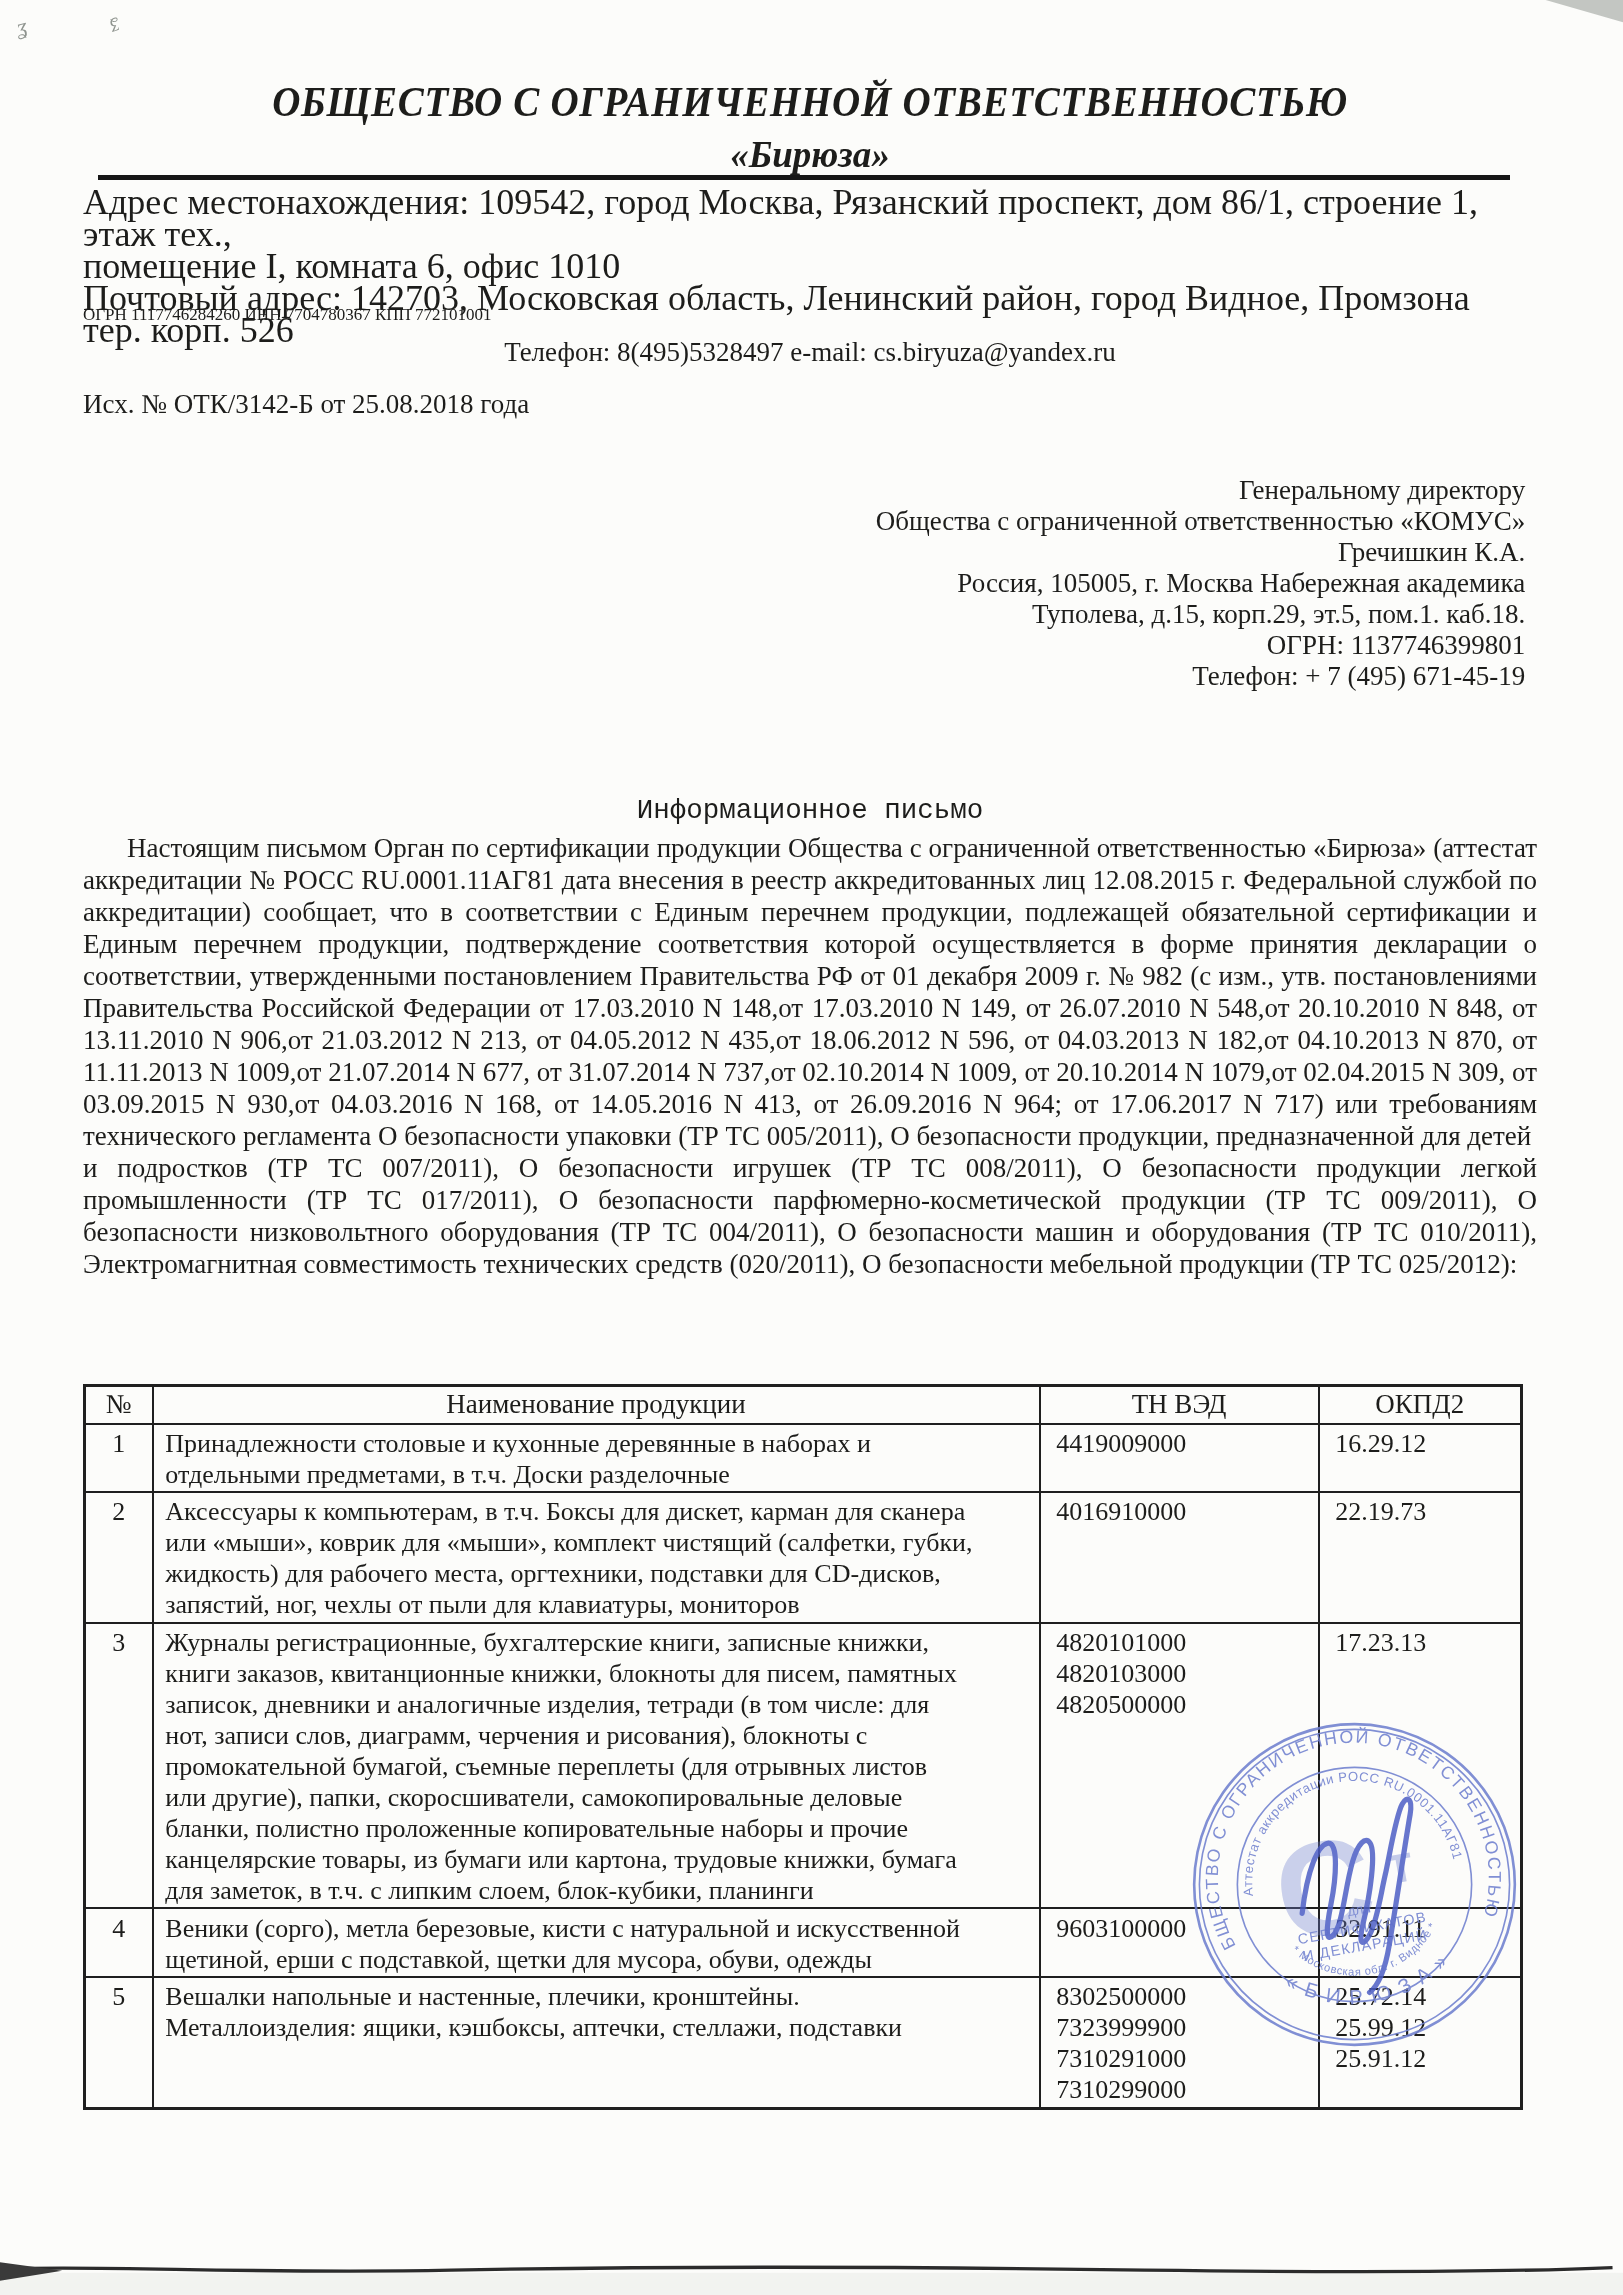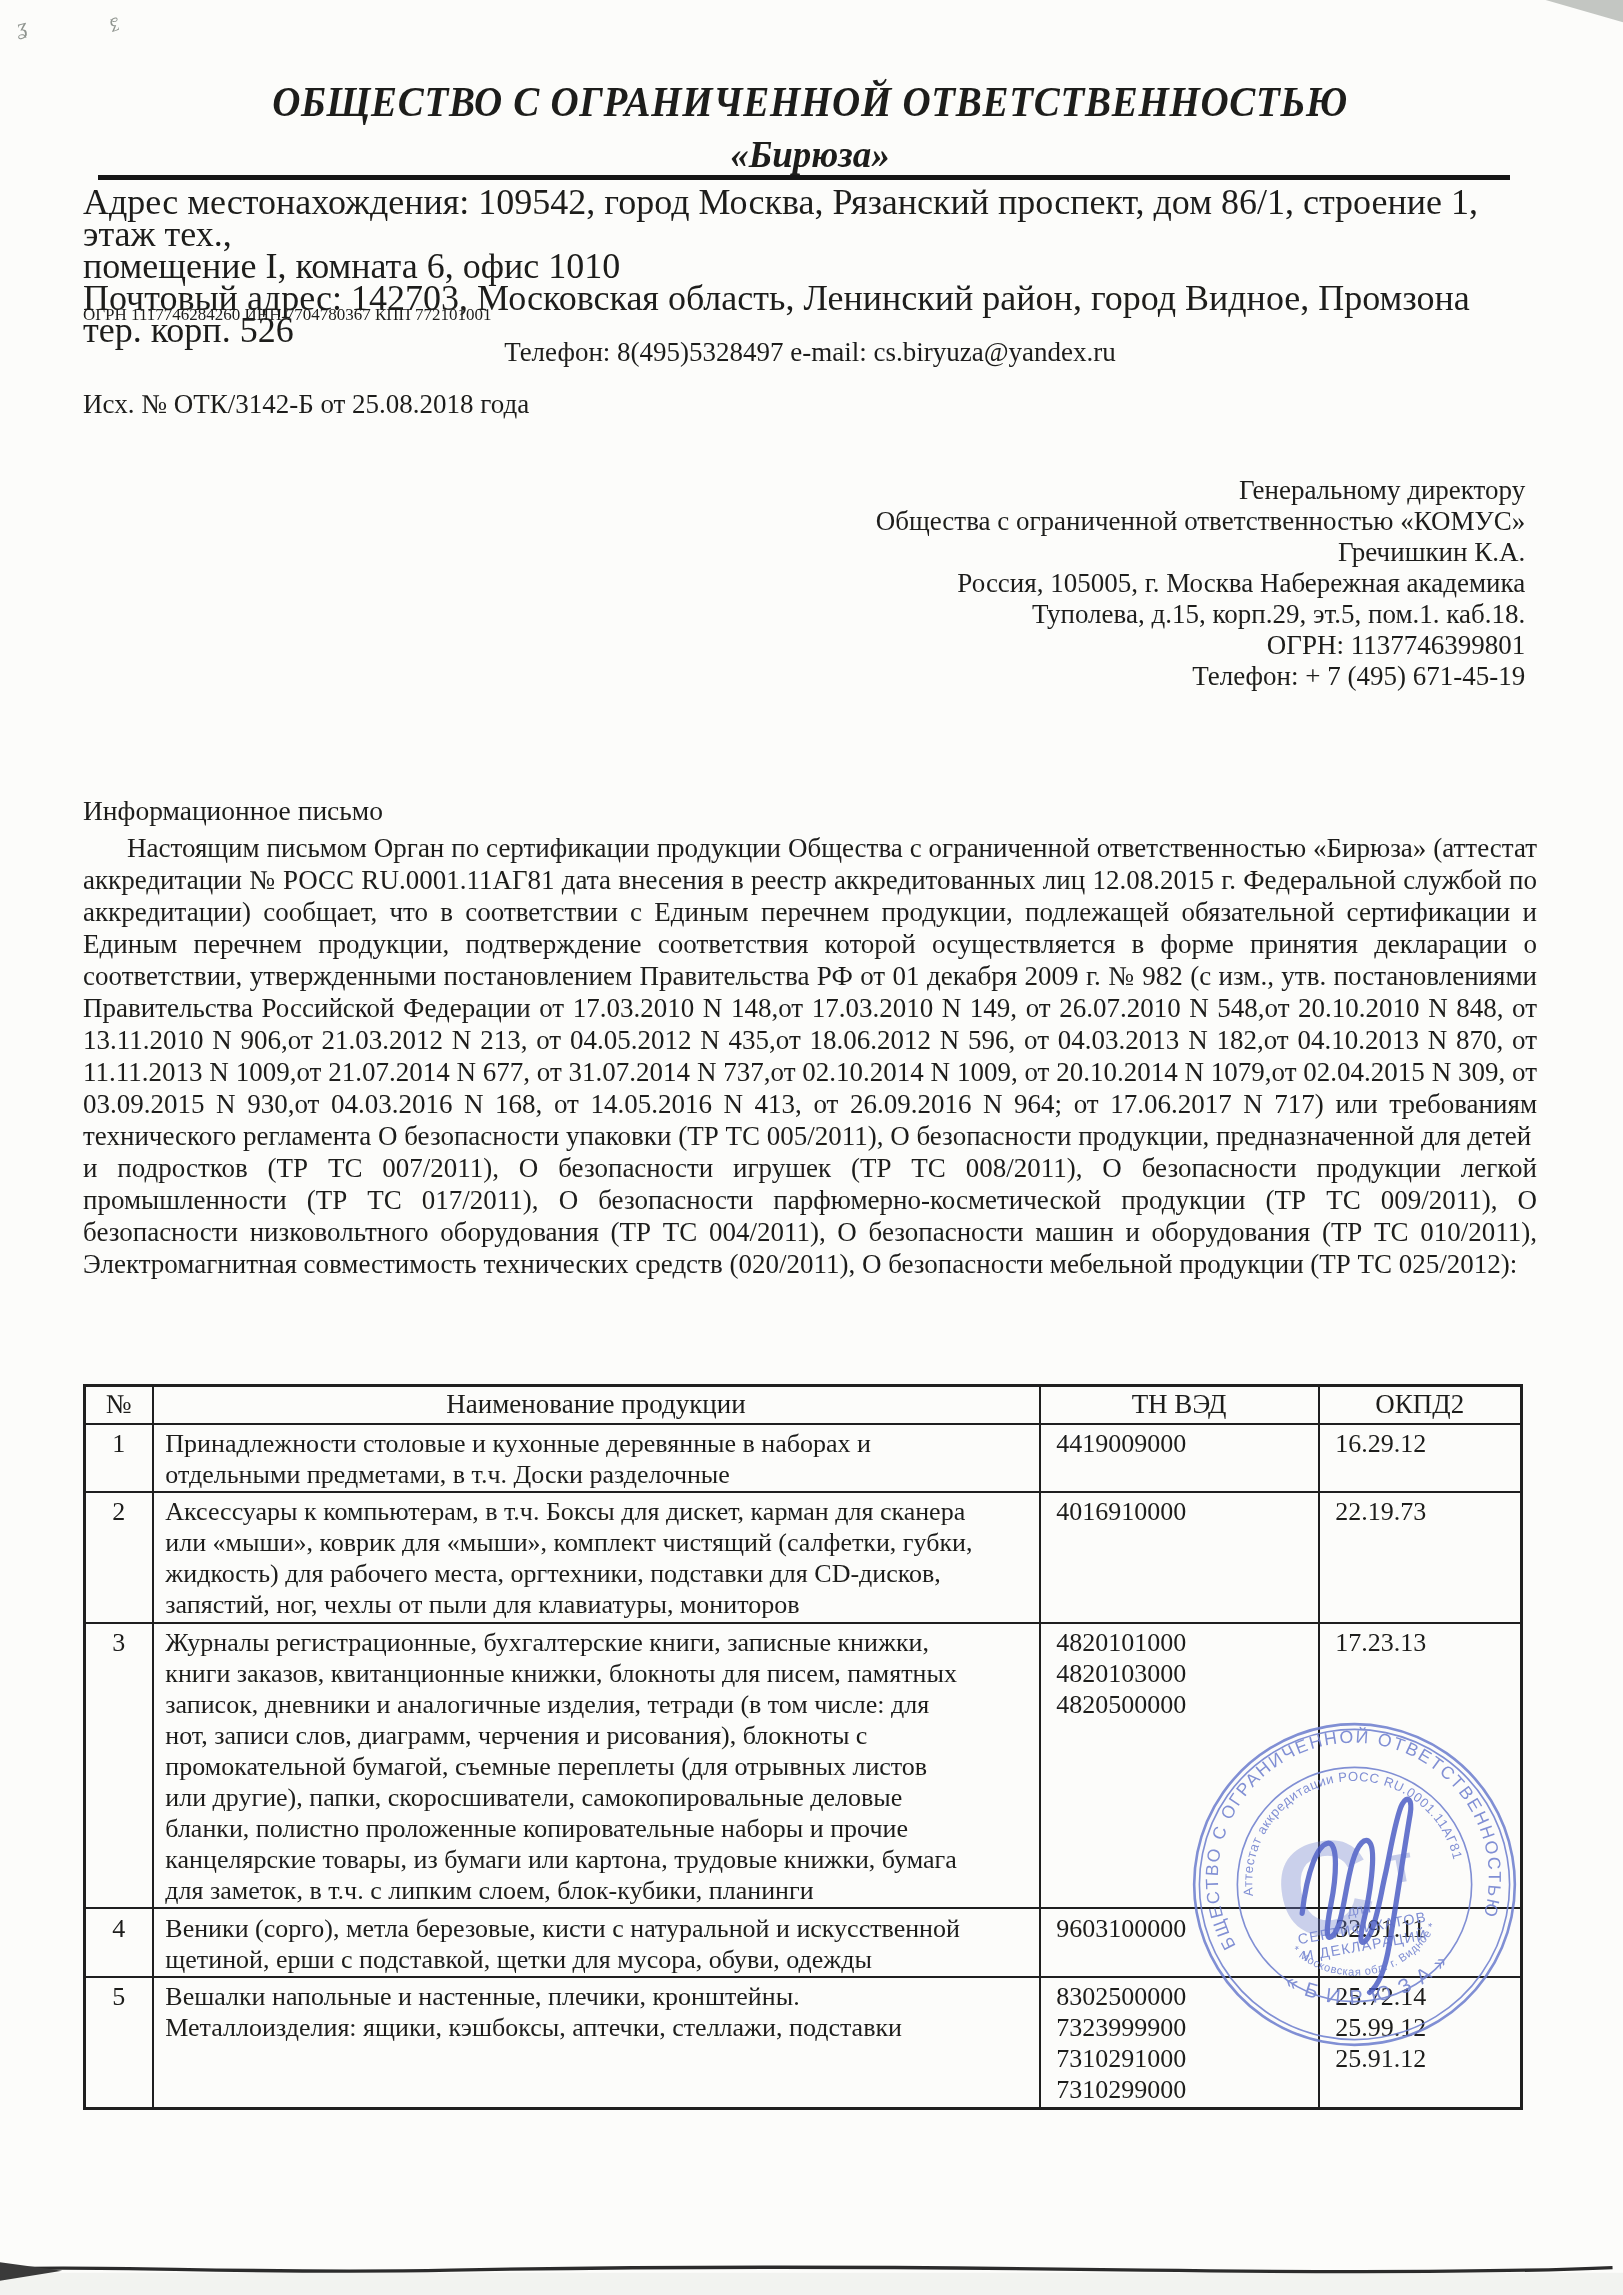--- a/index.html
+++ b/index.html
@@ -11,21 +11,21 @@
   .abs { position:absolute; left:83px; width:1454px; }
 
   .org-type { top:79px; text-align:center; font-size:39px; font-weight:bold; font-style:italic; letter-spacing:0.7px; transform:scaleY(1.08); }
   .org-name { top:133px; text-align:center; font-size:37px; font-weight:bold; font-style:italic; }
   .rule { position:absolute; left:98px; top:175px; width:1412px; height:4.6px; background:#161616; }
   .addr { top:186px; font-size:36px; line-height:32px; white-space:pre-line; }
   .reg { top:305px; text-align:left; font-size:17px; }
   .contacts { top:337px; text-align:center; font-size:27px; }
   .outgoing { top:389px; font-size:27px; }
   .recipient { top:451px; text-align:right; font-size:27px; line-height:31px; white-space:pre-line; padding-right:11.8px; box-sizing:border-box;margin-top:24px; }
-  .letter-title { top:795px; text-align:left; font-size:27.5px; }
+  .letter-title { top:795px; text-align:center; font-size:27.5px;font-family:Liberation Mono, monospace; }
   .body-text { top:832px; font-size:27px; line-height:32px; text-align:justify; }
   .body-text p { margin:0; }
   .p1 { text-indent:44px; }
 
   table.products {
     position:absolute; left:83px; top:1384px; width:1437px;
     border-collapse:collapse; table-layout:fixed; font-size:26px;
     border:3.9px solid #1f1f1f;
   }
   .products th, .products td {

